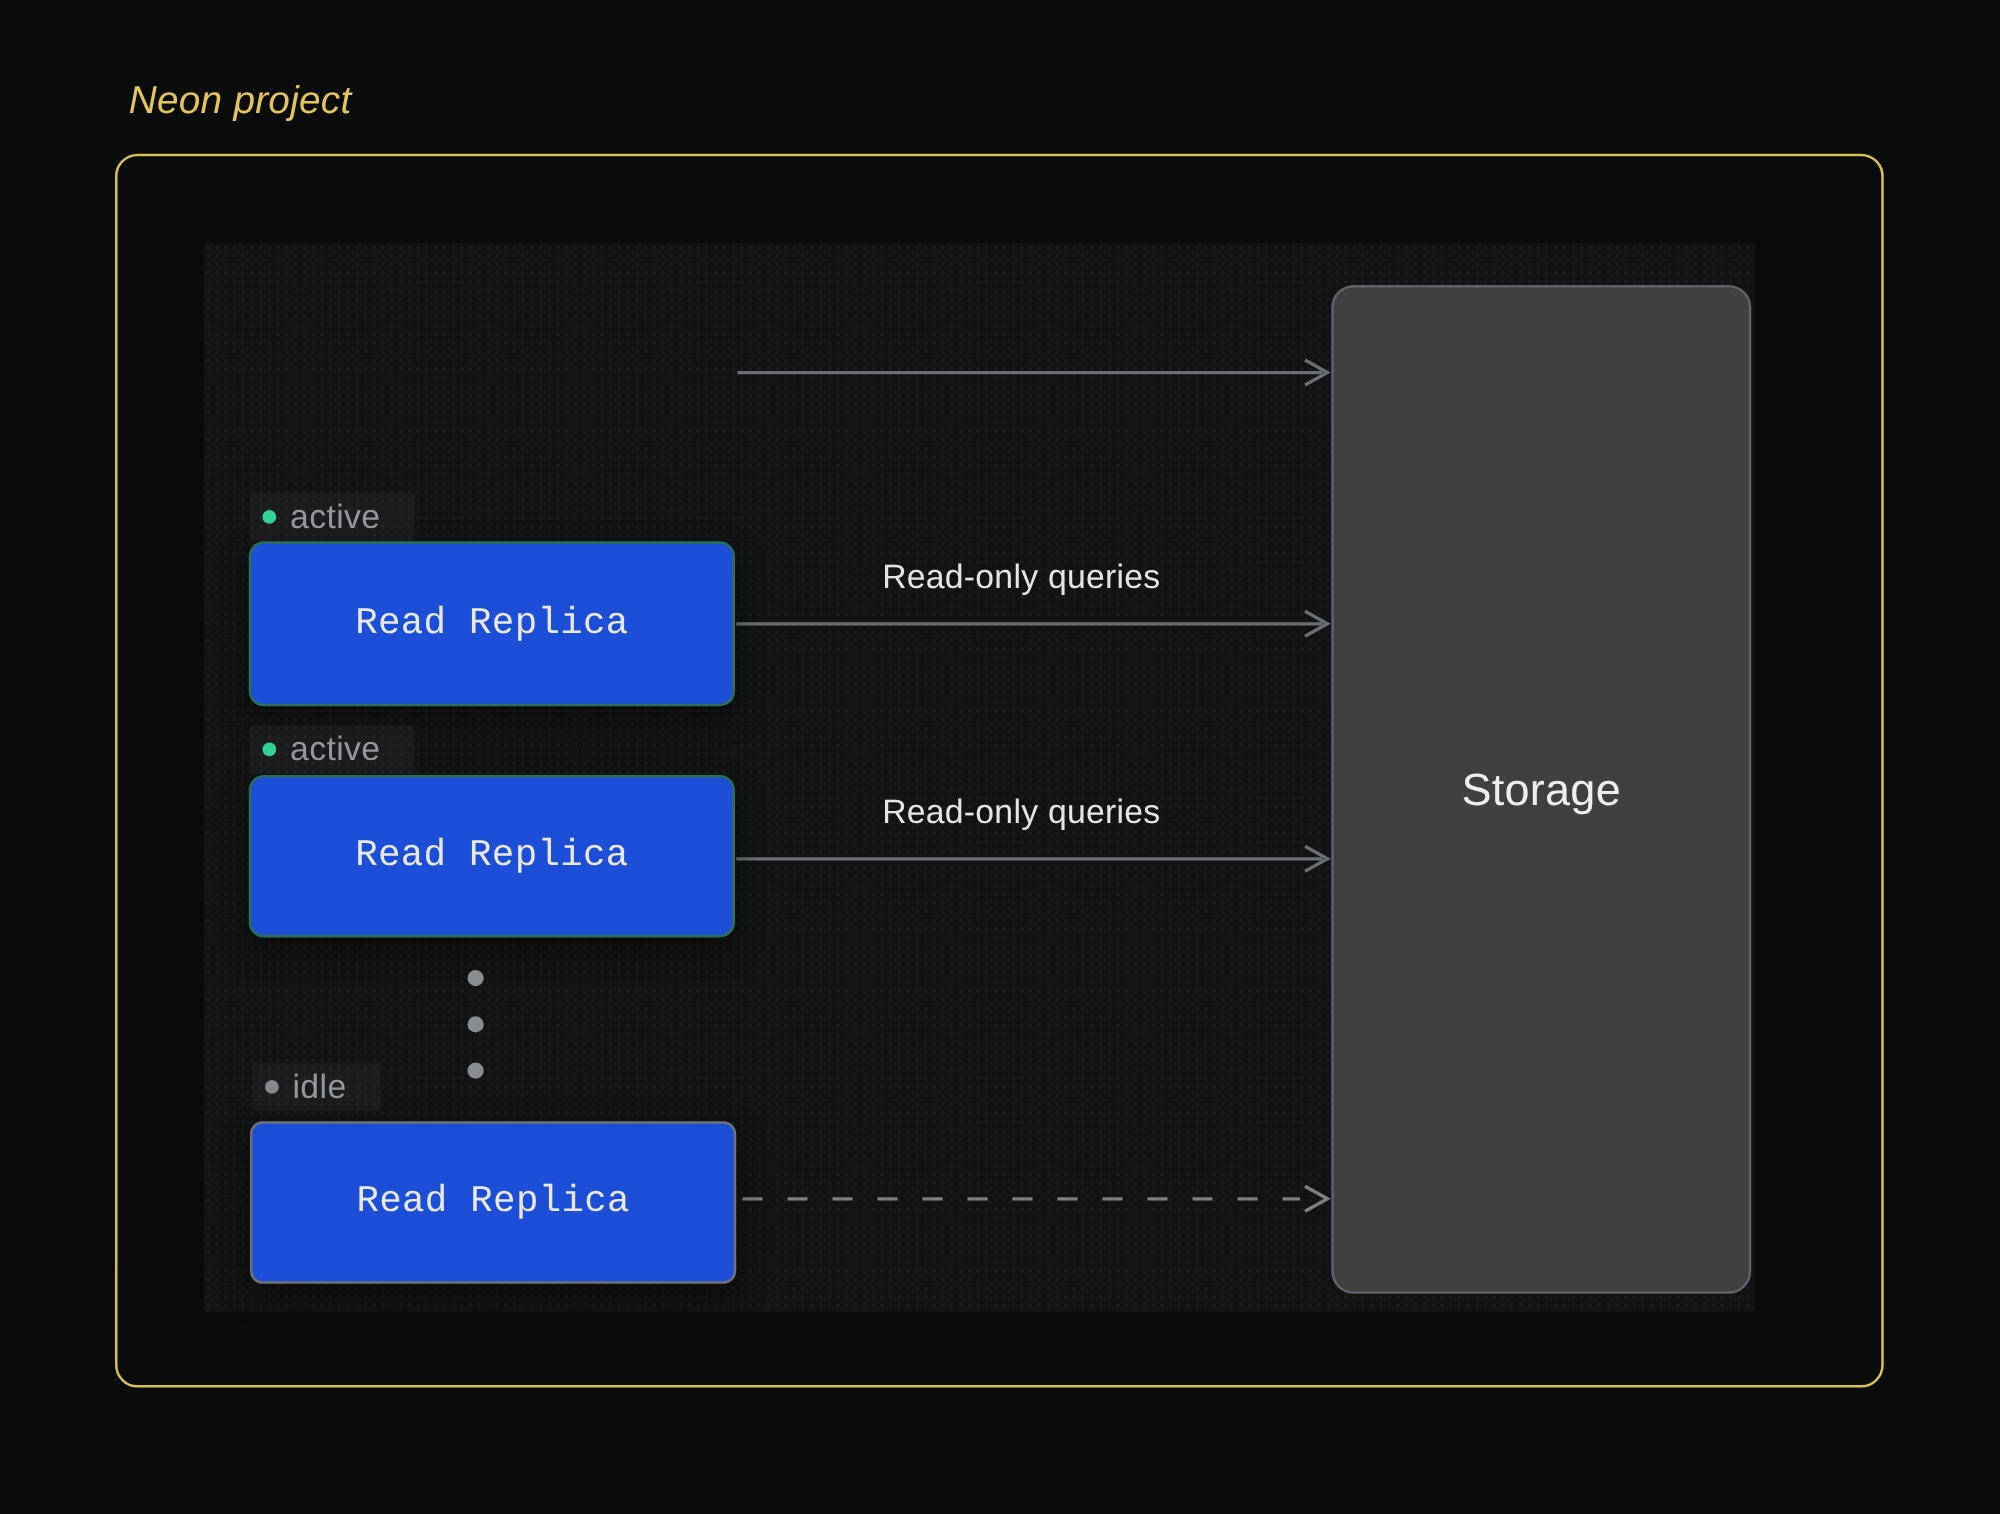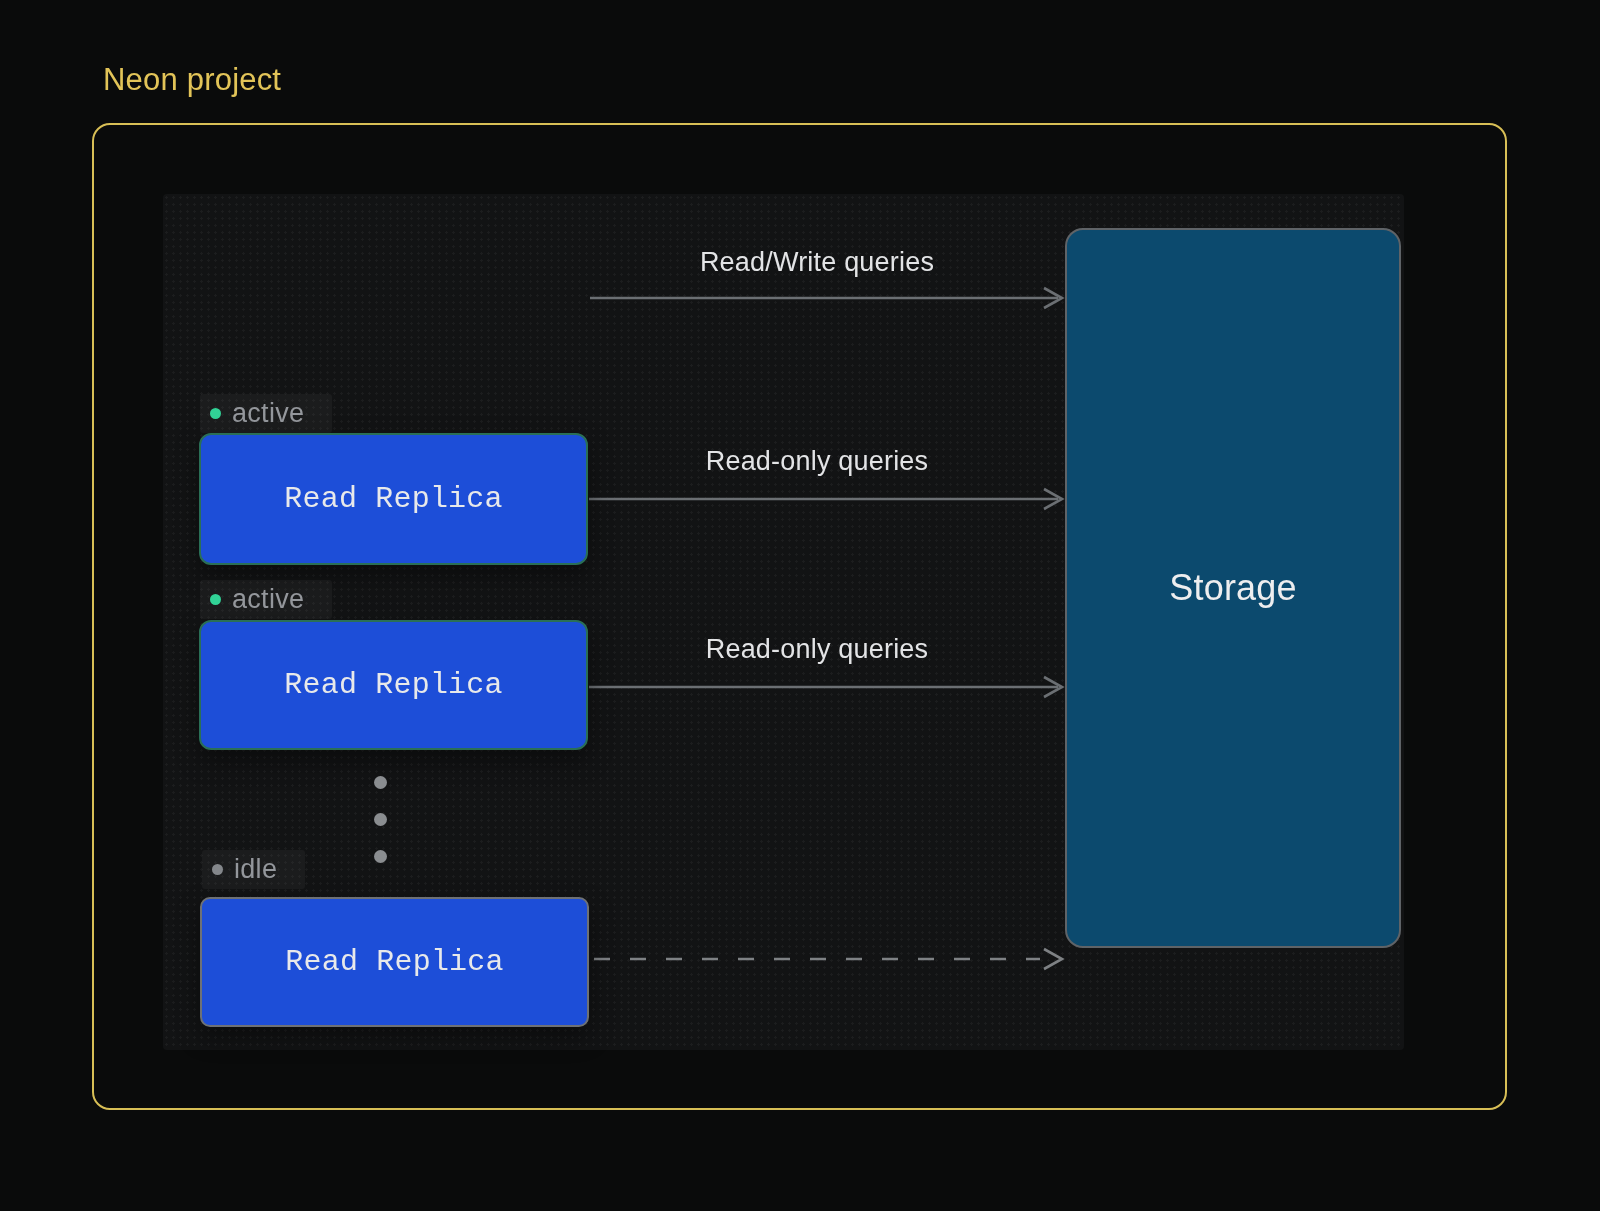--- a/index.html
+++ b/index.html
@@ -5,20 +5,21 @@
   * { margin: 0; padding: 0; box-sizing: border-box; }
   html, body { width: 1600px; height: 1211px; background: #0a0b0b; overflow: hidden; }
   body { font-family: "Liberation Sans", "DejaVu Sans", sans-serif; position: relative; }
 
   .stage { position: absolute; inset: 0; }
 
   .page-title {
     position: absolute; left: 103px; top: 62px;
     font-size: 31px; font-weight: 500; letter-spacing: 0.2px;
     color: #e2c458;
+    font-style: italic;
   }
 
   .gold-frame {
     position: absolute; left: 92px; top: 123px;
     width: 1415px; height: 987px;
     border: 2px solid #d8bf56; border-radius: 18px;
     background: transparent;
   }
 
   .texture-panel {
@@ -50,23 +51,23 @@
     font-family: Liberation Mono, monospace;
   }
   .node-replica.active { border: 2px solid #2a6f56; }
   .node-replica.idle   { border: 2px solid #6e7175; border-radius: 10px; }
 
   .node-replica-1 { left: 199px; top: 433px; width: 389px; height: 132px; }
   .node-replica-2 { left: 199px; top: 620px; width: 389px; height: 130px; }
   .node-replica-3 { left: 200px; top: 897px; width: 389px; height: 130px; }
 
   .node-storage {
-    left: 1065px; top: 228px; width: 336px; height: 720px;
+    left: 1065px; top: 228px; width: 336px; height: 807px;
     border-radius: 18px;
-    background: #0c4a6e;
+    background: #404040;
     border: 2px solid #5f6367;
     font-size: 36px; color: #eeeeef; justify-content: center;
   }
 
   .status-badge {
     position: absolute;
     display: inline-flex; align-items: center; gap: 11px;
     padding: 4px 28px 4px 10px;
     background: rgba(255,255,255,0.04);
     border-radius: 3px;
@@ -159,17 +160,16 @@
     <span class="status-text">idle</span>
   </div>
   <div class="node node-replica idle node-replica-3">
     <span>Read Replica</span>
   </div>
 
   <div class="node node-storage">
     <span>Storage</span>
   </div>
 
-  <div class="edge-label edge-label-1">Read/Write queries</div>
   <div class="edge-label edge-label-2">Read-only queries</div>
   <div class="edge-label edge-label-3">Read-only queries</div>
 
 </div>
 
 </body></html>

